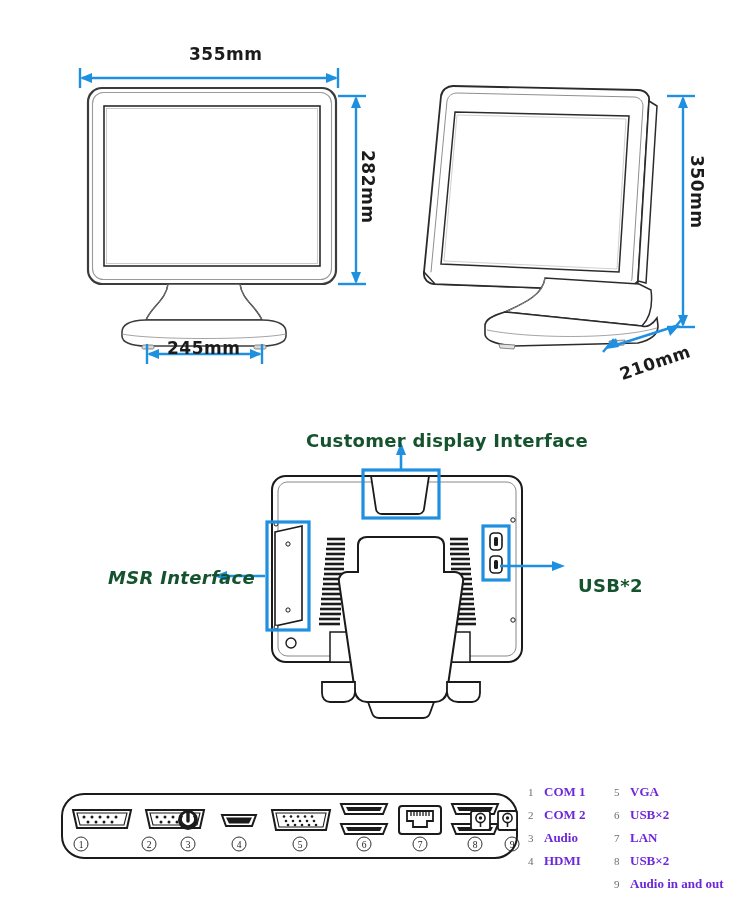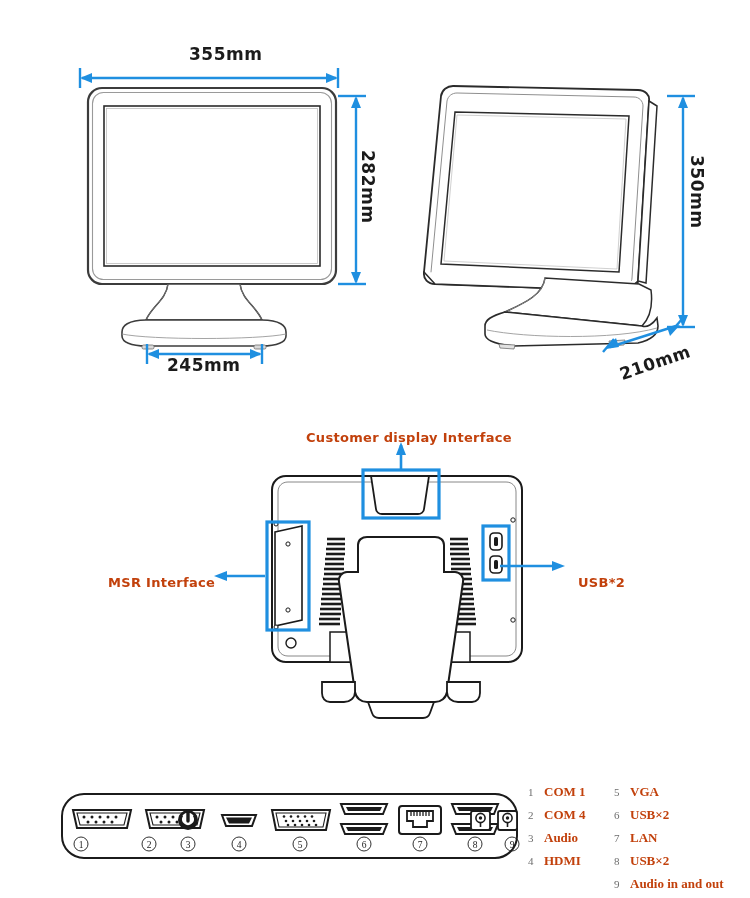--- a/index.html
+++ b/index.html
@@ -32,23 +32,23 @@
     font-weight: bold;
     font-size: 17px;
     letter-spacing: 0.5px;
     color: #1b1b1b;
     white-space: nowrap;
   }
   .callout-text {
     position: absolute;
     font-family: "DejaVu Sans", sans-serif;
     font-weight: bold;
-    font-size: 13px;
+    font-size: 18px;
     letter-spacing: 0.3px;
-    color: #c2410c;
+    color: #14532d;
     white-space: nowrap;
   }
   .rot-cw {
     transform: rotate(90deg);
     transform-origin: left top;
   }
   .rot-210 {
     transform: rotate(-19deg);
     transform-origin: left top;
   }
@@ -75,21 +75,21 @@
     width: 16px;
     font-family: "Liberation Serif", serif;
     font-size: 11px;
     color: #6e6e6e;
     text-align: left;
   }
   .legend-label {
     font-family: "Liberation Serif", serif;
     font-weight: bold;
     font-size: 13px;
-    color: #c2410c;
+    color: #6d28d9;
     white-space: nowrap;
   }
   svg { display: block; overflow: visible; }
 </style>
 </head>
 <body>
 
 <div class="sheet">
 
   <div class="panel" style="left:0px; top:0px; width:400px; height:400px;">
@@ -149,21 +149,21 @@
         <line x1="149" y1="354" x2="260" y2="354"></line>
         <polygon points="147,354 159,349 159,359" fill="#1f8fe0" stroke="none"></polygon>
         <polygon points="262,354 250,349 250,359" fill="#1f8fe0" stroke="none"></polygon>
       </g>
     </svg>
 
     <div class="dim-text" style="left:189px; top:44px;">355mm</div>
 
     <div class="dim-text rot-cw" style="left:378px; top:150px;">282mm</div>
 
-    <div class="dim-text" style="left:167px; top:355px;text-align:center;">245mm</div>
+    <div class="dim-text" style="left:167px; top:338px;text-align:center;">245mm</div>
   </div>
 
   <div class="panel" style="left:395px; top:0px; width:355px; height:400px;">
 
     <svg width="355" height="400" viewBox="0 0 355 400">
 
       <g>
         <path d="M29,272 L46,96 C47,90 52,86 58,86 L243,90 C250,90 255,95 254,101
                  L243,281 C243,287 237,291 231,291 L40,284 C33,284 28,279 29,272 Z" fill="#ffffff" stroke="#2b2b2b" stroke-width="1.8"></path>
         <path d="M36,272 L52,101 C53,96 57,93 62,93 L239,97 C244,97 248,101 248,106
@@ -326,21 +326,21 @@
       </g>
 
       <g stroke="#1f8fe0" stroke-width="2.6" fill="none">
         <line x1="500" y1="146" x2="558" y2="146"></line>
         <polygon points="565,146 552,141 552,151" fill="#1f8fe0" stroke="none"></polygon>
       </g>
     </svg>
 
     <div class="callout-text" style="left:306px; top:10px;">Customer display Interface</div>
 
-    <div class="callout-text" style="left:108px; top:155px;">MSR Interface</div>
+    <div class="callout-text" style="left:108px; top:147px;font-style:italic;">MSR Interface</div>
 
     <div class="callout-text" style="left:578px; top:155px;">USB*2</div>
   </div>
 
   <div class="panel" style="left:0px; top:780px; width:530px; height:110px;">
 
     <svg width="530" height="110" viewBox="0 0 530 110">
 
       <rect x="62" y="14" width="455" height="64" rx="22" ry="22" fill="#ffffff" stroke="#1b1b1b" stroke-width="2"></rect>
 
@@ -474,21 +474,21 @@
 
   <div class="legend">
 
     <div class="legend-col col-a">
       <div class="legend-row">
         <span class="legend-num">1</span>
         <span class="legend-label">COM 1</span>
       </div>
       <div class="legend-row">
         <span class="legend-num">2</span>
-        <span class="legend-label">COM 4</span>
+        <span class="legend-label">COM 2</span>
       </div>
       <div class="legend-row">
         <span class="legend-num">3</span>
         <span class="legend-label">Audio</span>
       </div>
       <div class="legend-row">
         <span class="legend-num">4</span>
         <span class="legend-label">HDMI</span>
       </div>
     </div>

